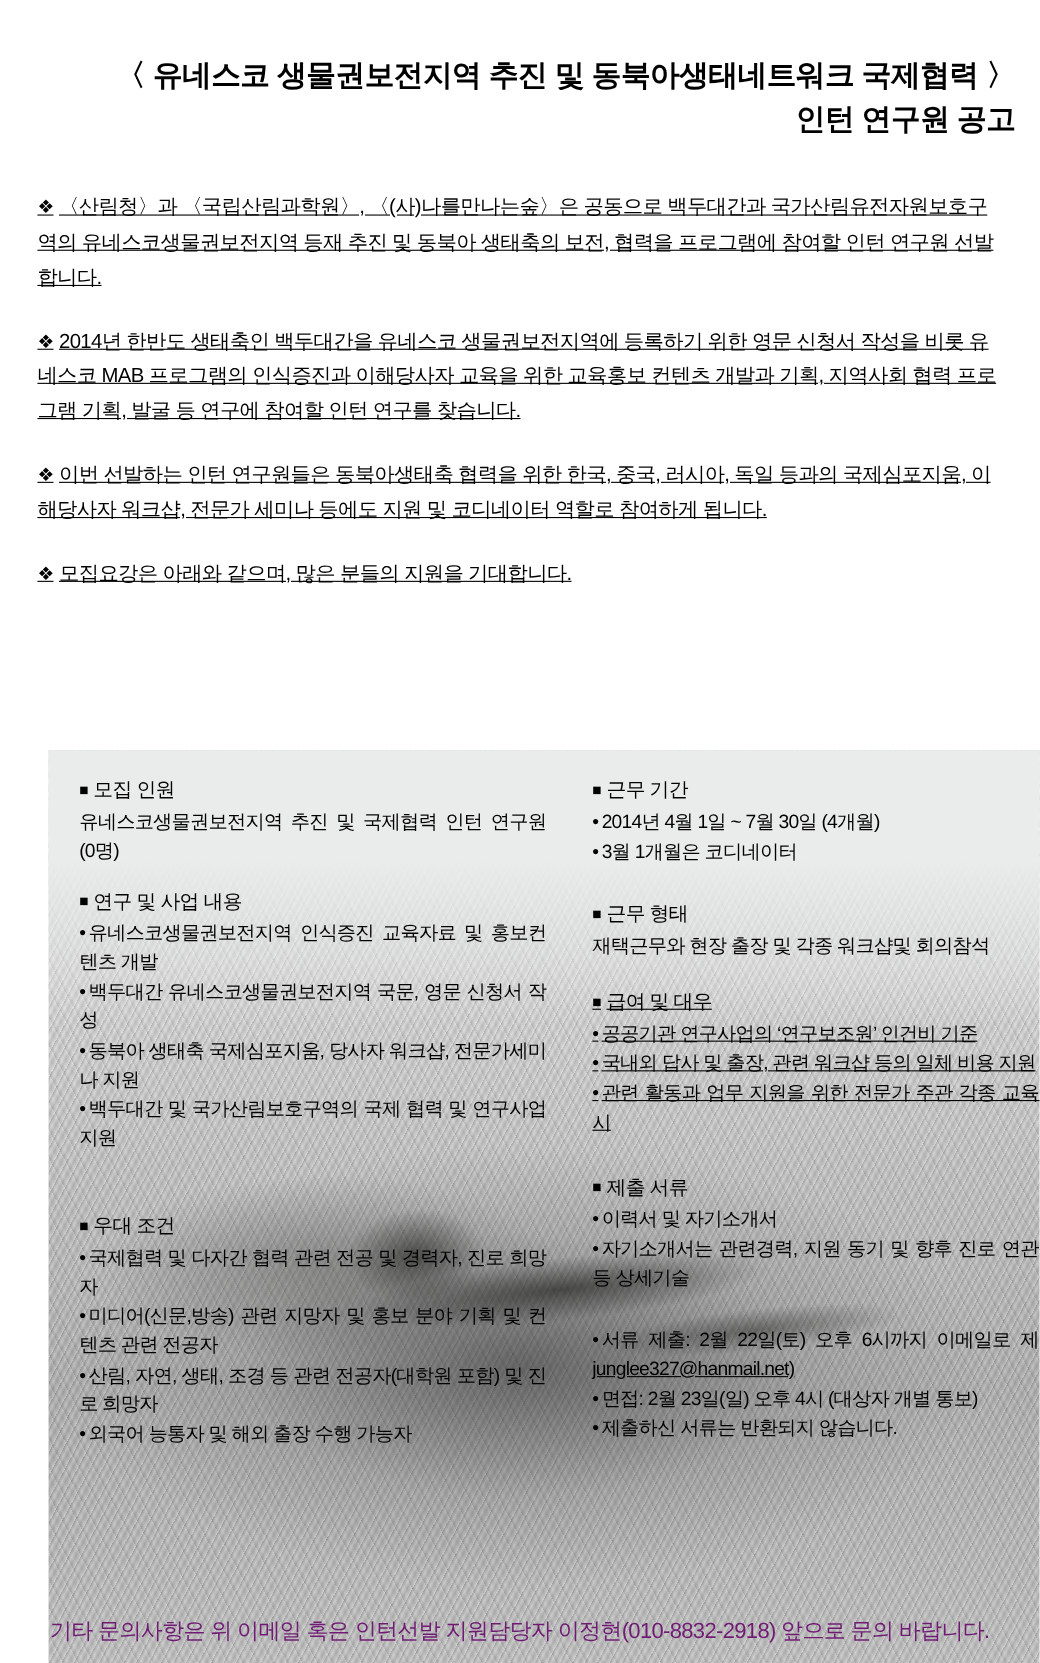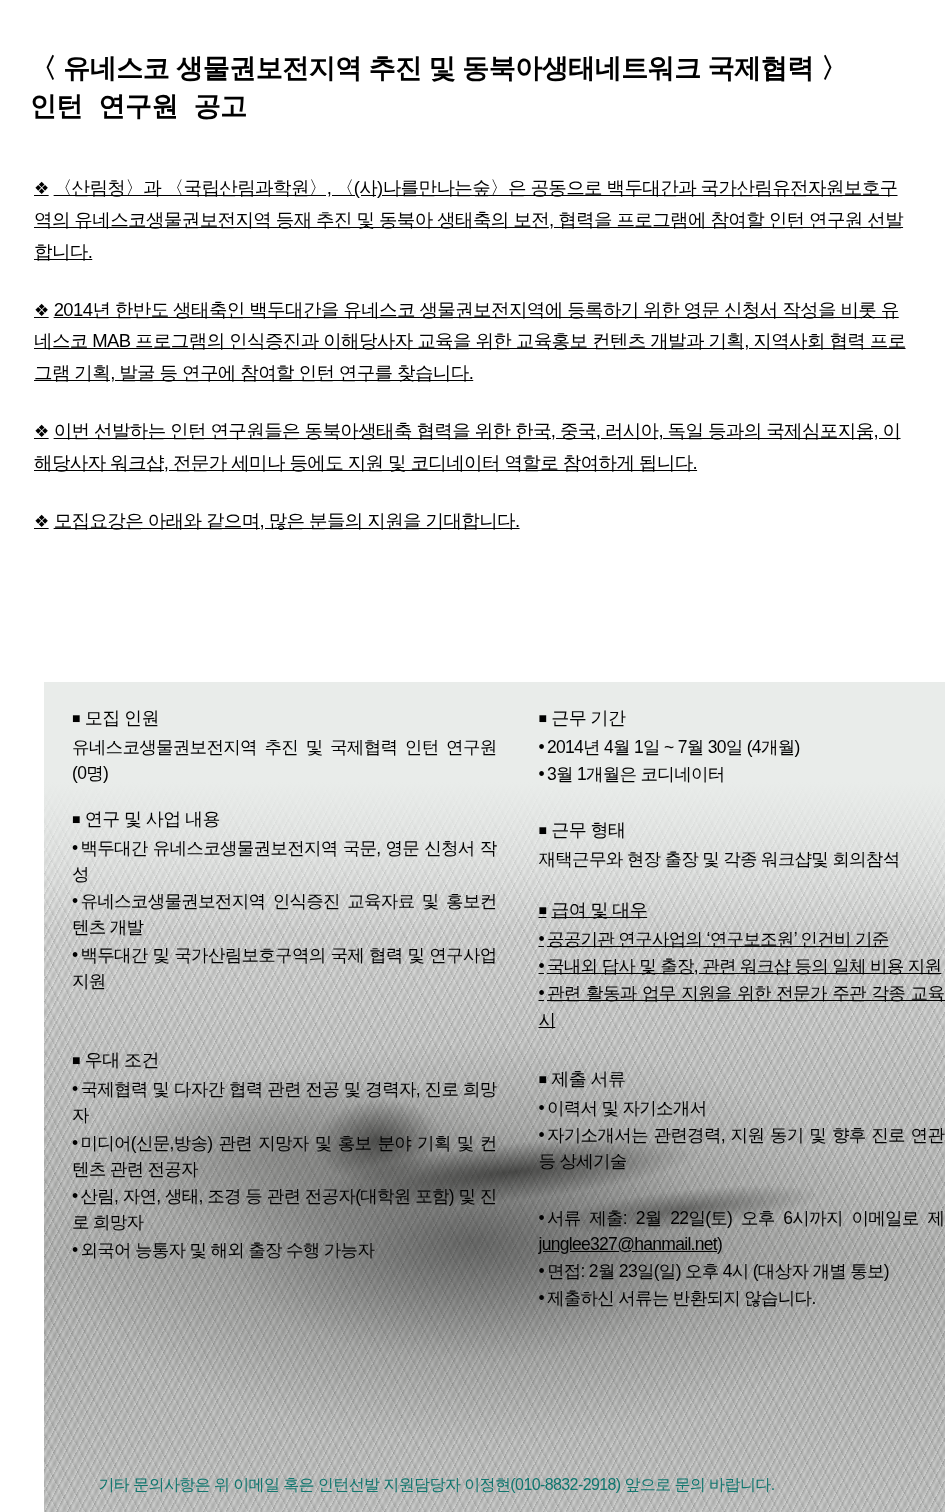--- a/index.html
+++ b/index.html
@@ -18,36 +18,35 @@
   .page {
     position: relative;
     width: 945px;
     height: 1512px;
     box-sizing: border-box;
   }
 
   
   .header {
     padding: 52px 22px 0 30px;
-    text-align: left;
+    text-align: right;
   }
   .header .line1 {
     font-size: 27px;
     font-weight: bold;
     letter-spacing: -0.5px;
     line-height: 1.25;
     white-space: nowrap;
   }
   .header .line2 {
     font-size: 27px;
     font-weight: bold;
     letter-spacing: -0.5px;
     line-height: 1.35;
     margin-top: 4px;
-    font-family: Liberation Mono, monospace;
   }
 
   
   .intro {
     padding: 46px 34px 0 34px;
   }
   .intro p {
     margin: 0 0 26px 0;
     font-size: 18.5px;
     line-height: 1.72;
@@ -160,25 +159,25 @@
   .email-link {
     color: #000000;
     text-decoration: underline;
   }
 
   
   .footer {
     position: absolute;
     left: 0;
     bottom: 16px;
-    width: 873px;
+    width: 945px;
     text-align: center;
-    font-size: 16px;
+    font-size: 20px;
     letter-spacing: -0.6px;
-    color: #0f766e;
+    color: #701a75;
   }
 </style>
 </head>
 <body>
 
 <div class="page">
 
   <div class="header">
     <div class="line1">〈 유네스코 생물권보전지역 추진 및 동북아생태네트워크 국제협력 〉</div>
     <div class="line2">인턴 연구원 공고</div>
@@ -213,22 +212,23 @@
             <span class="sq">■</span><span>모집 인원</span>
           </div>
           <p class="txt">유네스코생물권보전지역 추진 및 국제협력 인턴 연구원 (0명)</p>
         </div>
 
         <div class="sec">
           <div class="sec-title">
             <span class="sq">■</span><span>연구 및 사업 내용</span>
           </div>
           <ul>
+            <li><span class="dot">•</span><span>유네스코생물권보전지역 인식증진 교육자료 및 홍보컨텐츠 개발</span></li>
             <li><span class="dot">•</span><span>백두대간 유네스코생물권보전지역 국문, 영문 신청서 작성</span></li>
-            <li><span class="dot">•</span><span>유네스코생물권보전지역 인식증진 교육자료 및 홍보컨텐츠 개발</span></li>
+            <li><span class="dot">•</span><span>동북아 생태축 국제심포지움, 당사자 워크샵, 전문가세미나 지원</span></li>
             <li><span class="dot">•</span><span>백두대간 및 국가산림보호구역의 국제 협력 및 연구사업 지원</span></li>
           </ul>
         </div>
 
         <div class="sec" style="margin-top:54px;">
           <div class="sec-title">
             <span class="sq">■</span><span>우대 조건</span>
           </div>
           <ul>
             <li><span class="dot">•</span><span>국제협력 및 다자간 협력 관련 전공 및 경력자, 진로 희망자</span></li>

